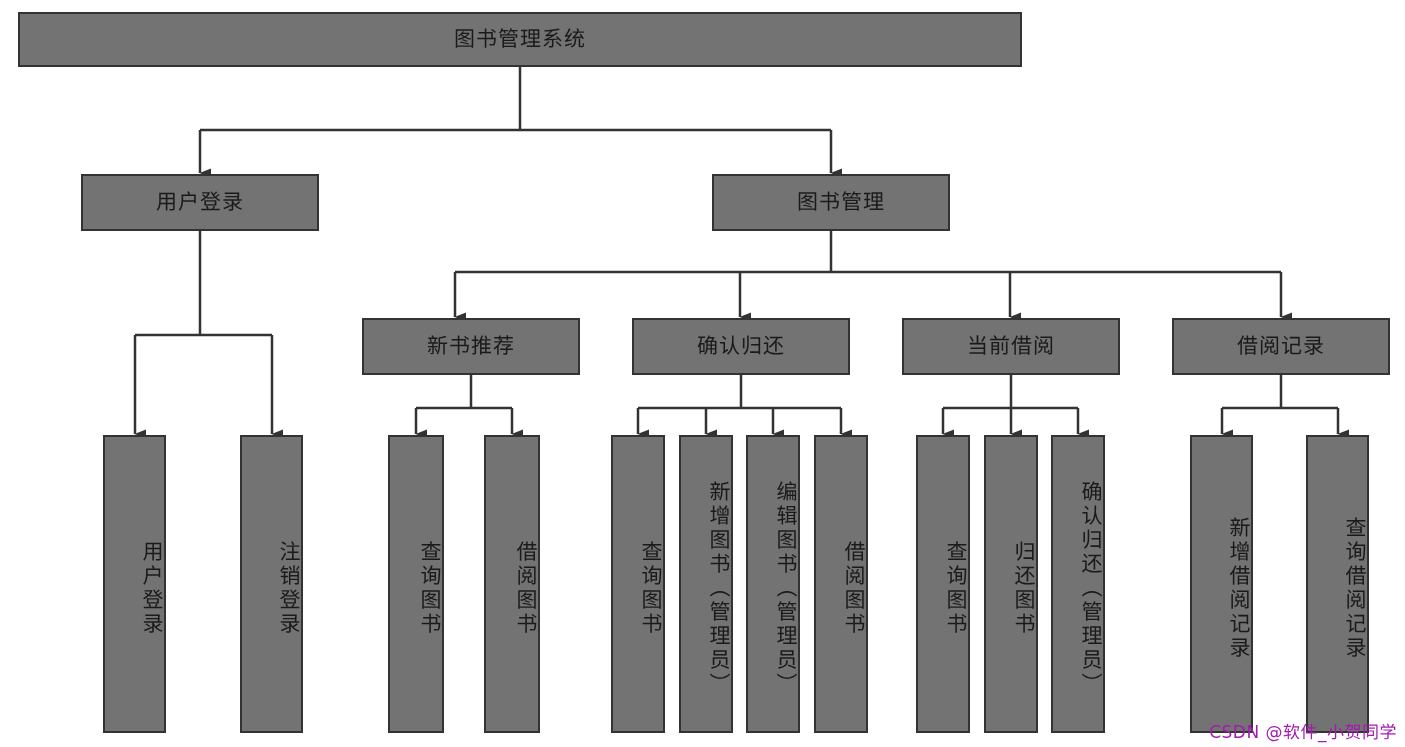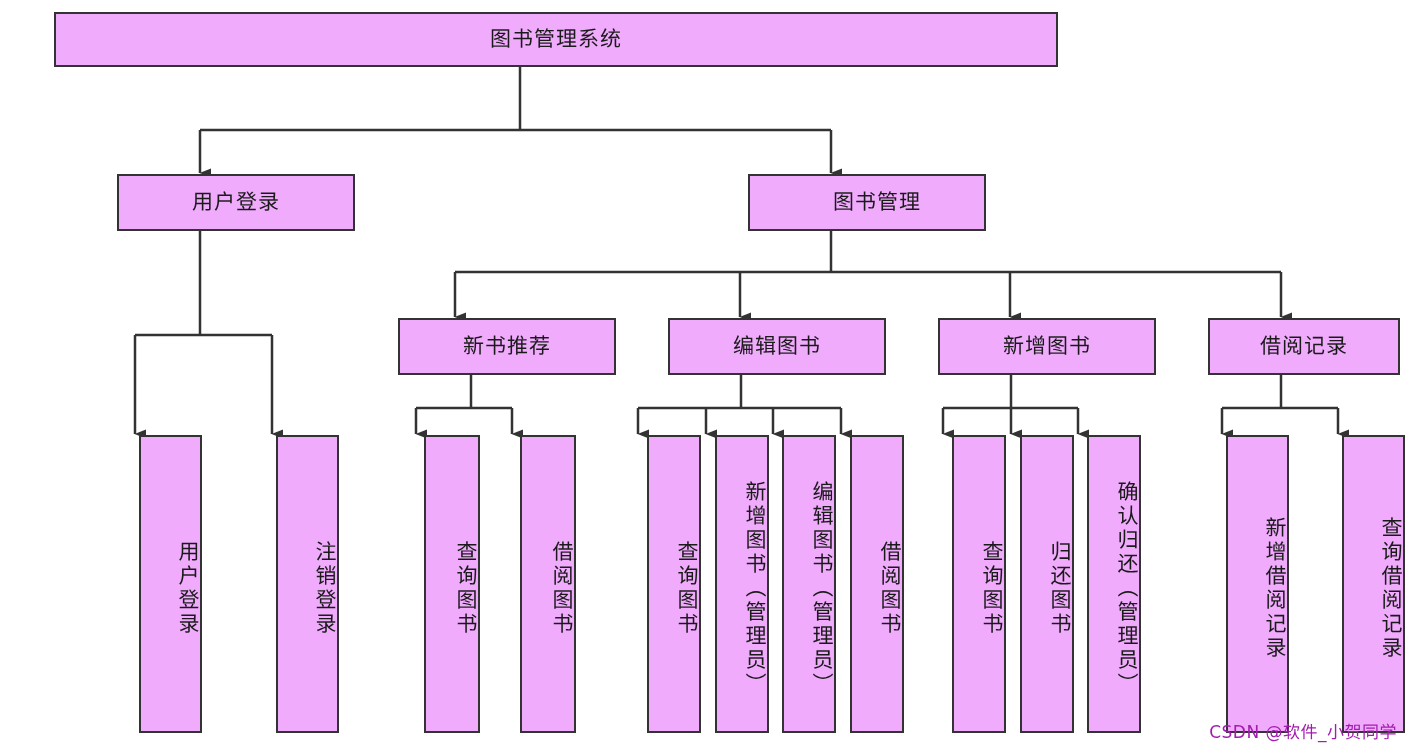--- a/index.html
+++ b/index.html
@@ -24,26 +24,25 @@
     left: 0;
     top: 0;
     width: 1405px;
     height: 747px;
     pointer-events: none;
   }
   .node {
     position: absolute;
     box-sizing: border-box;
     border: 2.5px solid #333333;
-    background: #f0abfc;
+    background: #737373;
     display: flex;
     align-items: center;
     justify-content: center;
     text-align: center;
-    margin-left: 36px;
   }
   .node.horiz {
     font-size: 21px;
     line-height: 1.2;
     letter-spacing: 1px;
   }
   .node.vert {
     writing-mode: vertical-rl;
     text-orientation: upright;
     font-size: 21px;
@@ -127,26 +126,26 @@
     <span class="label">用户登录</span>
   </div>
   <div class="node horiz" style="left: 712px; top: 174px; width: 238px; height: 57px; padding-left: 20px;">
     <span class="label">图书管理</span>
   </div>
 
   <div class="node horiz" style="left: 362px; top: 318px; width: 218px; height: 57px; align-items: center;">
     <span class="label">新书推荐</span>
   </div>
   <div class="node horiz" style="left: 632px; top: 318px; width: 218px; height: 57px;">
-    <span class="label">编辑图书</span>
+    <span class="label">确认归还</span>
   </div>
   <div class="node horiz" style="left: 902px; top: 318px; width: 218px; height: 57px;">
-    <span class="label">新增图书</span>
+    <span class="label">当前借阅</span>
   </div>
-  <div class="node horiz" style="left: 1172px; top: 318px; width: 192px; height: 57px;">
+  <div class="node horiz" style="left: 1172px; top: 318px; width: 218px; height: 57px;">
     <span class="label">借阅记录</span>
   </div>
 
   <div class="node vert" style="left: 103px; top: 435px; width: 63px; height: 298px;">
     <span class="label">用户登录</span>
   </div>
   <div class="node vert" style="left: 240px; top: 435px; width: 63px; height: 298px;">
     <span class="label">注销登录</span>
   </div>
   <div class="node vert" style="left: 388px; top: 435px; width: 56px; height: 298px;">

